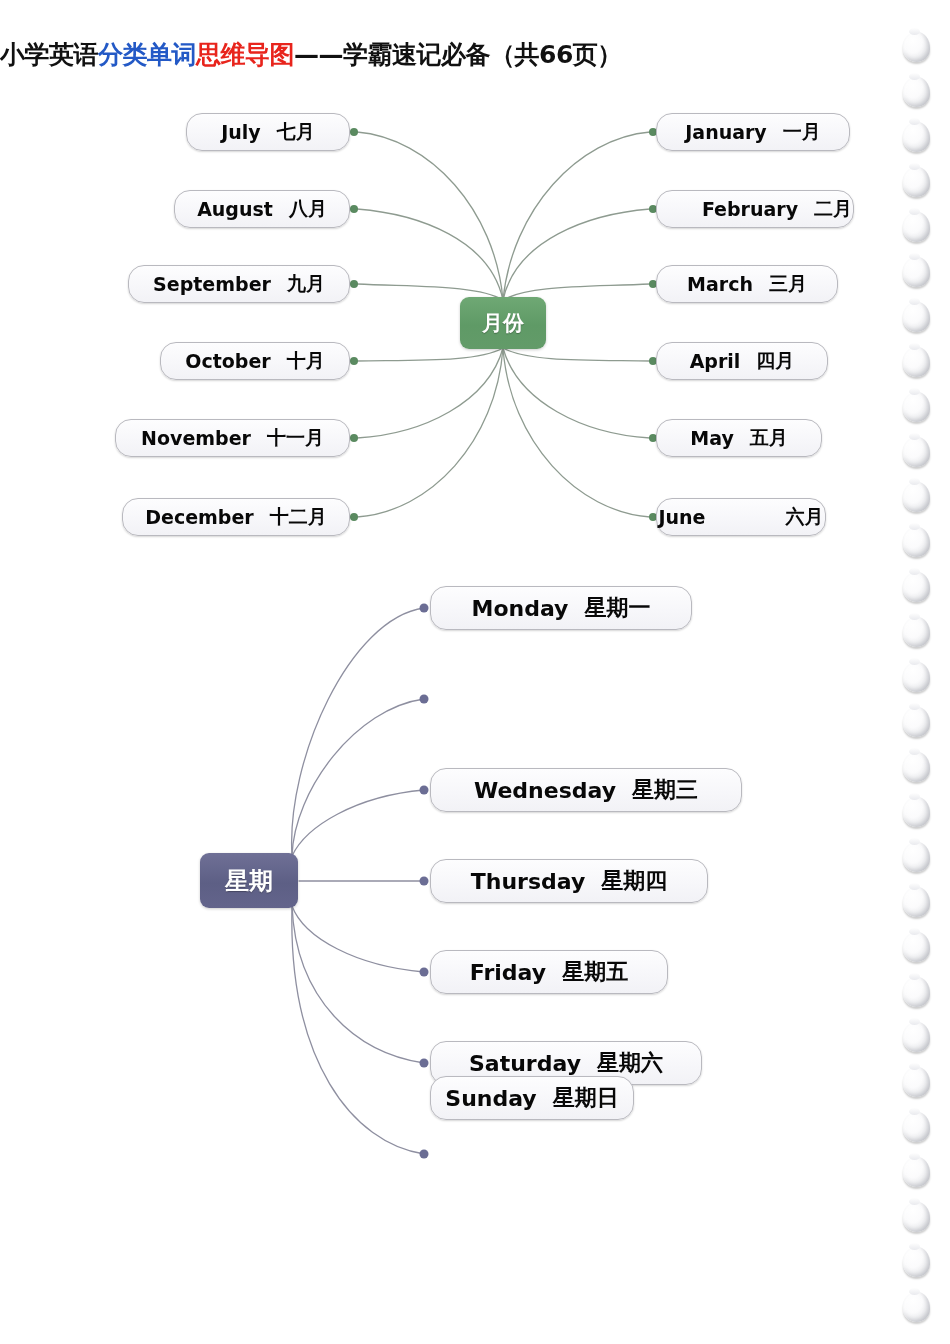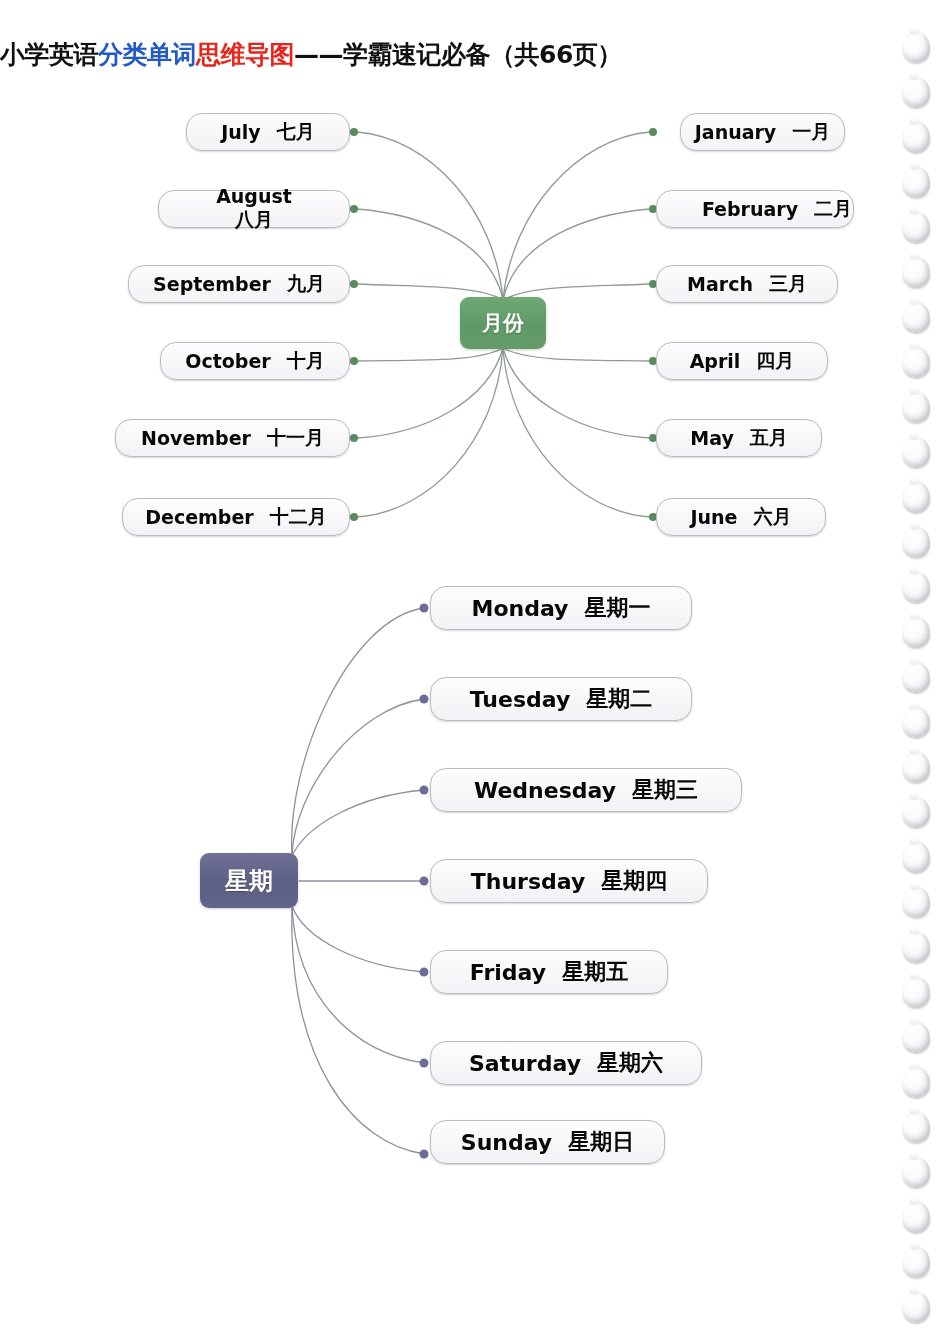--- a/index.html
+++ b/index.html
@@ -192,21 +192,21 @@
   <div class="hub" id="hub-months">
     <span>月份</span>
   </div>
 
   <div class="leaf m-leaf" style="right:600px; top:113px; width:164px;">
     <span class="en">July</span>
       <span class="gap"></span>
       <span class="zh">七月</span>
   </div>
 
-  <div class="leaf m-leaf" style="right:600px; top:190px; width:192px;flex-direction:column;">
+  <div class="leaf m-leaf" style="right:600px; top:190px; width:176px;">
     <span class="en">August</span>
       <span class="gap"></span>
       <span class="zh">八月</span>
   </div>
 
   <div class="leaf m-leaf" style="right:600px; top:265px; width:222px;">
     <span class="en">September</span>
       <span class="gap"></span>
       <span class="zh">九月</span>
   </div>
@@ -222,21 +222,21 @@
       <span class="gap"></span>
       <span class="zh">十一月</span>
   </div>
 
   <div class="leaf m-leaf" style="right:600px; top:498px; width:228px;">
     <span class="en">December</span>
       <span class="gap"></span>
       <span class="zh">十二月</span>
   </div>
 
-  <div class="leaf m-leaf" style="left:656px; top:113px; width:165px;margin-left:24px;">
+  <div class="leaf m-leaf" style="left:656px; top:113px; width:194px;">
     <span class="en">January</span>
       <span class="gap"></span>
       <span class="zh">一月</span>
   </div>
 
   <div class="leaf m-leaf" style="left:656px; top:190px; width:198px;padding-left:44px;">
     <span class="en">February</span>
       <span class="gap"></span>
       <span class="zh">二月</span>
   </div>
@@ -252,41 +252,36 @@
       <span class="gap"></span>
       <span class="zh">四月</span>
   </div>
 
   <div class="leaf m-leaf" style="left:656px; top:419px; width:166px;">
     <span class="en">May</span>
       <span class="gap"></span>
       <span class="zh">五月</span>
   </div>
 
-  <div class="leaf m-leaf" style="left:656px; top:498px; width:170px;">
+  <div class="leaf m-leaf" style="left:656px; top:498px; width:170px;gap:32px;">
     <span class="en">June</span>
       <span class="gap"></span>
       <span class="zh">六月</span>
   </div>
 
   <div class="hub" id="hub-weekdays">
     <span>星期</span>
   </div>
 
   <div class="leaf w-leaf" style="left:430px; top:586px; width:262px;">
     <span class="en">Monday</span>
       <span class="gap"></span>
       <span class="zh">星期一</span>
   </div>
 
-  <div class="leaf w-leaf" style="left:430px; top:677px; width:262px;">
-    <span class="en">Tuesday</span>
-      <span class="gap"></span>
-      <span class="zh">星期二</span>
-  </div>
 
   <div class="leaf w-leaf" style="left:430px; top:768px; width:312px;">
     <span class="en">Wednesday</span>
       <span class="gap"></span>
       <span class="zh">星期三</span>
   </div>
 
   <div class="leaf w-leaf" style="left:430px; top:859px; width:278px;">
     <span class="en">Thursday</span>
       <span class="gap"></span>
@@ -298,21 +293,21 @@
       <span class="gap"></span>
       <span class="zh">星期五</span>
   </div>
 
   <div class="leaf w-leaf" style="left:430px; top:1041px; width:272px;">
     <span class="en">Saturday</span>
       <span class="gap"></span>
       <span class="zh">星期六</span>
   </div>
 
-  <div class="leaf w-leaf" style="left:430px; top:1120px; width:235px;">
+  <div class="leaf w-leaf" style="left:430px; top:1076px; width:204px;">
     <span class="en">Sunday</span>
       <span class="gap"></span>
       <span class="zh">星期日</span>
   </div>
 
   <div id="rings">
       <div class="ring" style="top: 32px;"></div>
       <div class="ring" style="top: 77px;"></div>
       <div class="ring" style="top: 122px;"></div>
       <div class="ring" style="top: 167px;"></div>

